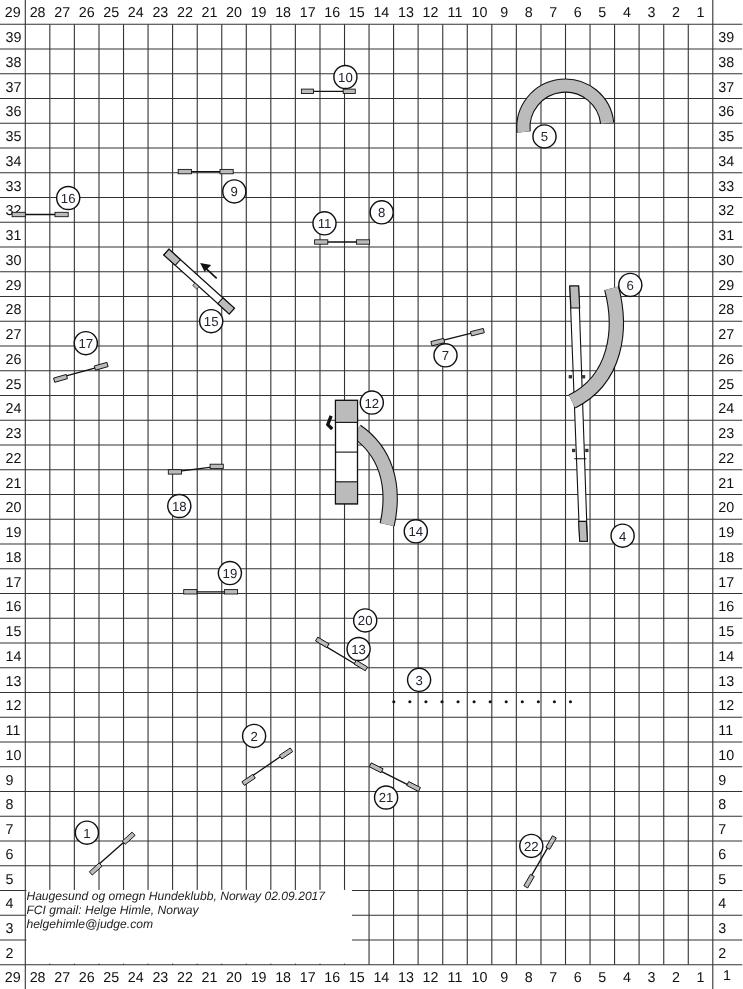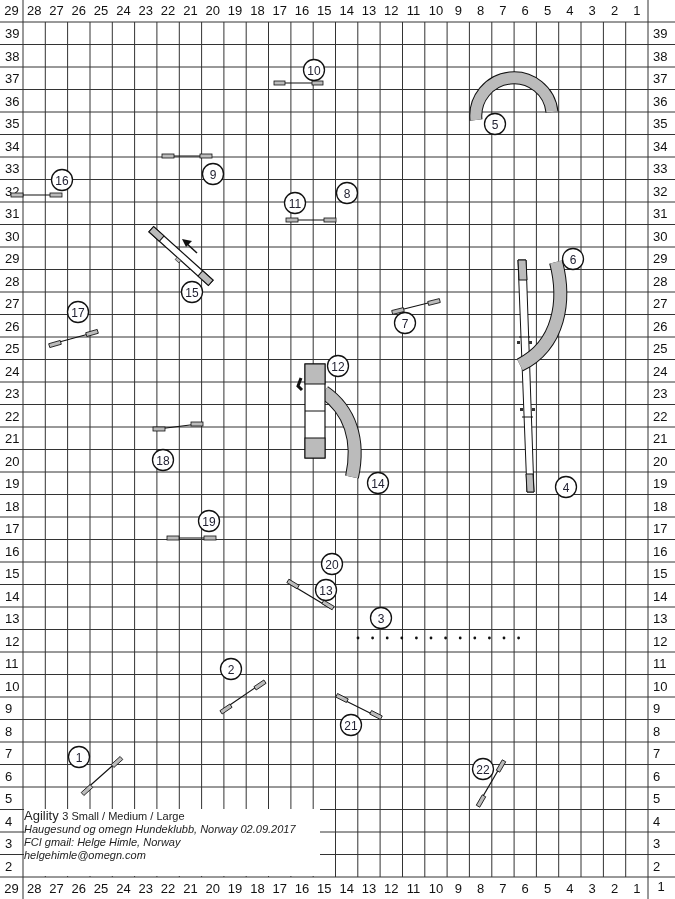--- a/index.html
+++ b/index.html
@@ -452,17 +452,16 @@
         <text class="num" x="351" y="729.5" text-anchor="middle">21</text>
       </g>
     <g>
         <circle cx="483" cy="769" r="10.5" fill="#fff" stroke="#111" stroke-width="1.3"></circle>
         <text class="num" x="483" y="773.5" text-anchor="middle">22</text>
       </g>
   </g>
 </svg>
 
 <div id="info">
-  <div class="t1"><span>Agility</span> <span class="sub">3 Small / Medium / Large</span></div>
   <div class="t2">Haugesund og omegn Hundeklubb, Norway 02.09.2017</div>
   <div class="t2">FCI gmail: Helge Himle, Norway</div>
-  <div class="t2">helgehimle@omegn.com</div>
+  <div class="t2">helgehimle@judge.com</div>
 </div>
 
 </body></html>

